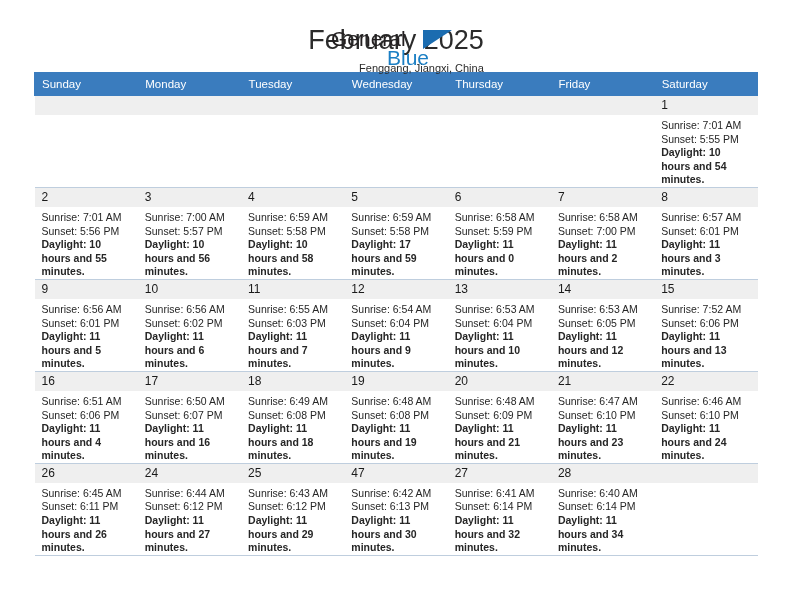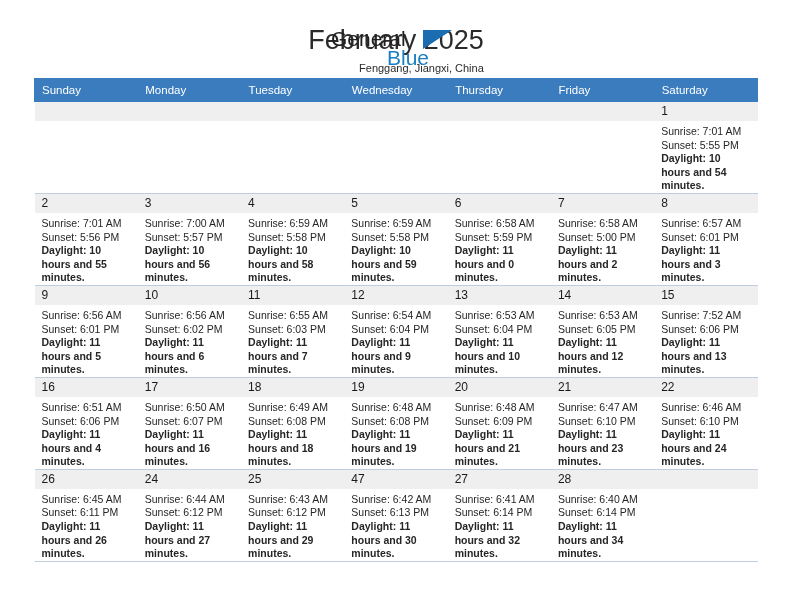--- a/index.html
+++ b/index.html
@@ -75,21 +75,21 @@
     font-size: 11px;
     color: #2b2b2b;
     margin-top: 7px;
   }
 
   
   .calendar {
     width: 724px;
     border-collapse: collapse;
     table-layout: fixed;
-    margin-top: 6px;
+    margin-top: 0;
   }
   .calendar th {
     background: #3a7cbe;
     color: #ffffff;
     font-weight: normal;
     font-size: 11.5px;
     text-align: left;
     padding: 5px 0 5px 7px;
     height: 19px;
     box-sizing: border-box;
@@ -218,36 +218,36 @@
               <div>Sunrise: 6:59 AM</div>
               <div>Sunset: 5:58 PM</div>
               <div class="daylight">Daylight: 10 hours and 58 minutes.</div>
             </div>
           </td>
           <td>
             <span class="daynum">5</span>
             <div class="info">
               <div>Sunrise: 6:59 AM</div>
               <div>Sunset: 5:58 PM</div>
-              <div class="daylight">Daylight: 10 hours and 59 minutes.</div>
+              <div class="daylight">Daylight: 17 hours and 59 minutes.</div>
             </div>
           </td>
           <td>
             <span class="daynum">6</span>
             <div class="info">
               <div>Sunrise: 6:58 AM</div>
               <div>Sunset: 5:59 PM</div>
               <div class="daylight">Daylight: 11 hours and 0 minutes.</div>
             </div>
           </td>
           <td>
             <span class="daynum">7</span>
             <div class="info">
               <div>Sunrise: 6:58 AM</div>
-              <div>Sunset: 5:00 PM</div>
+              <div>Sunset: 7:00 PM</div>
               <div class="daylight">Daylight: 11 hours and 2 minutes.</div>
             </div>
           </td>
           <td>
             <span class="daynum">8</span>
             <div class="info">
               <div>Sunrise: 6:57 AM</div>
               <div>Sunset: 6:01 PM</div>
               <div class="daylight">Daylight: 11 hours and 3 minutes.</div>
             </div>

